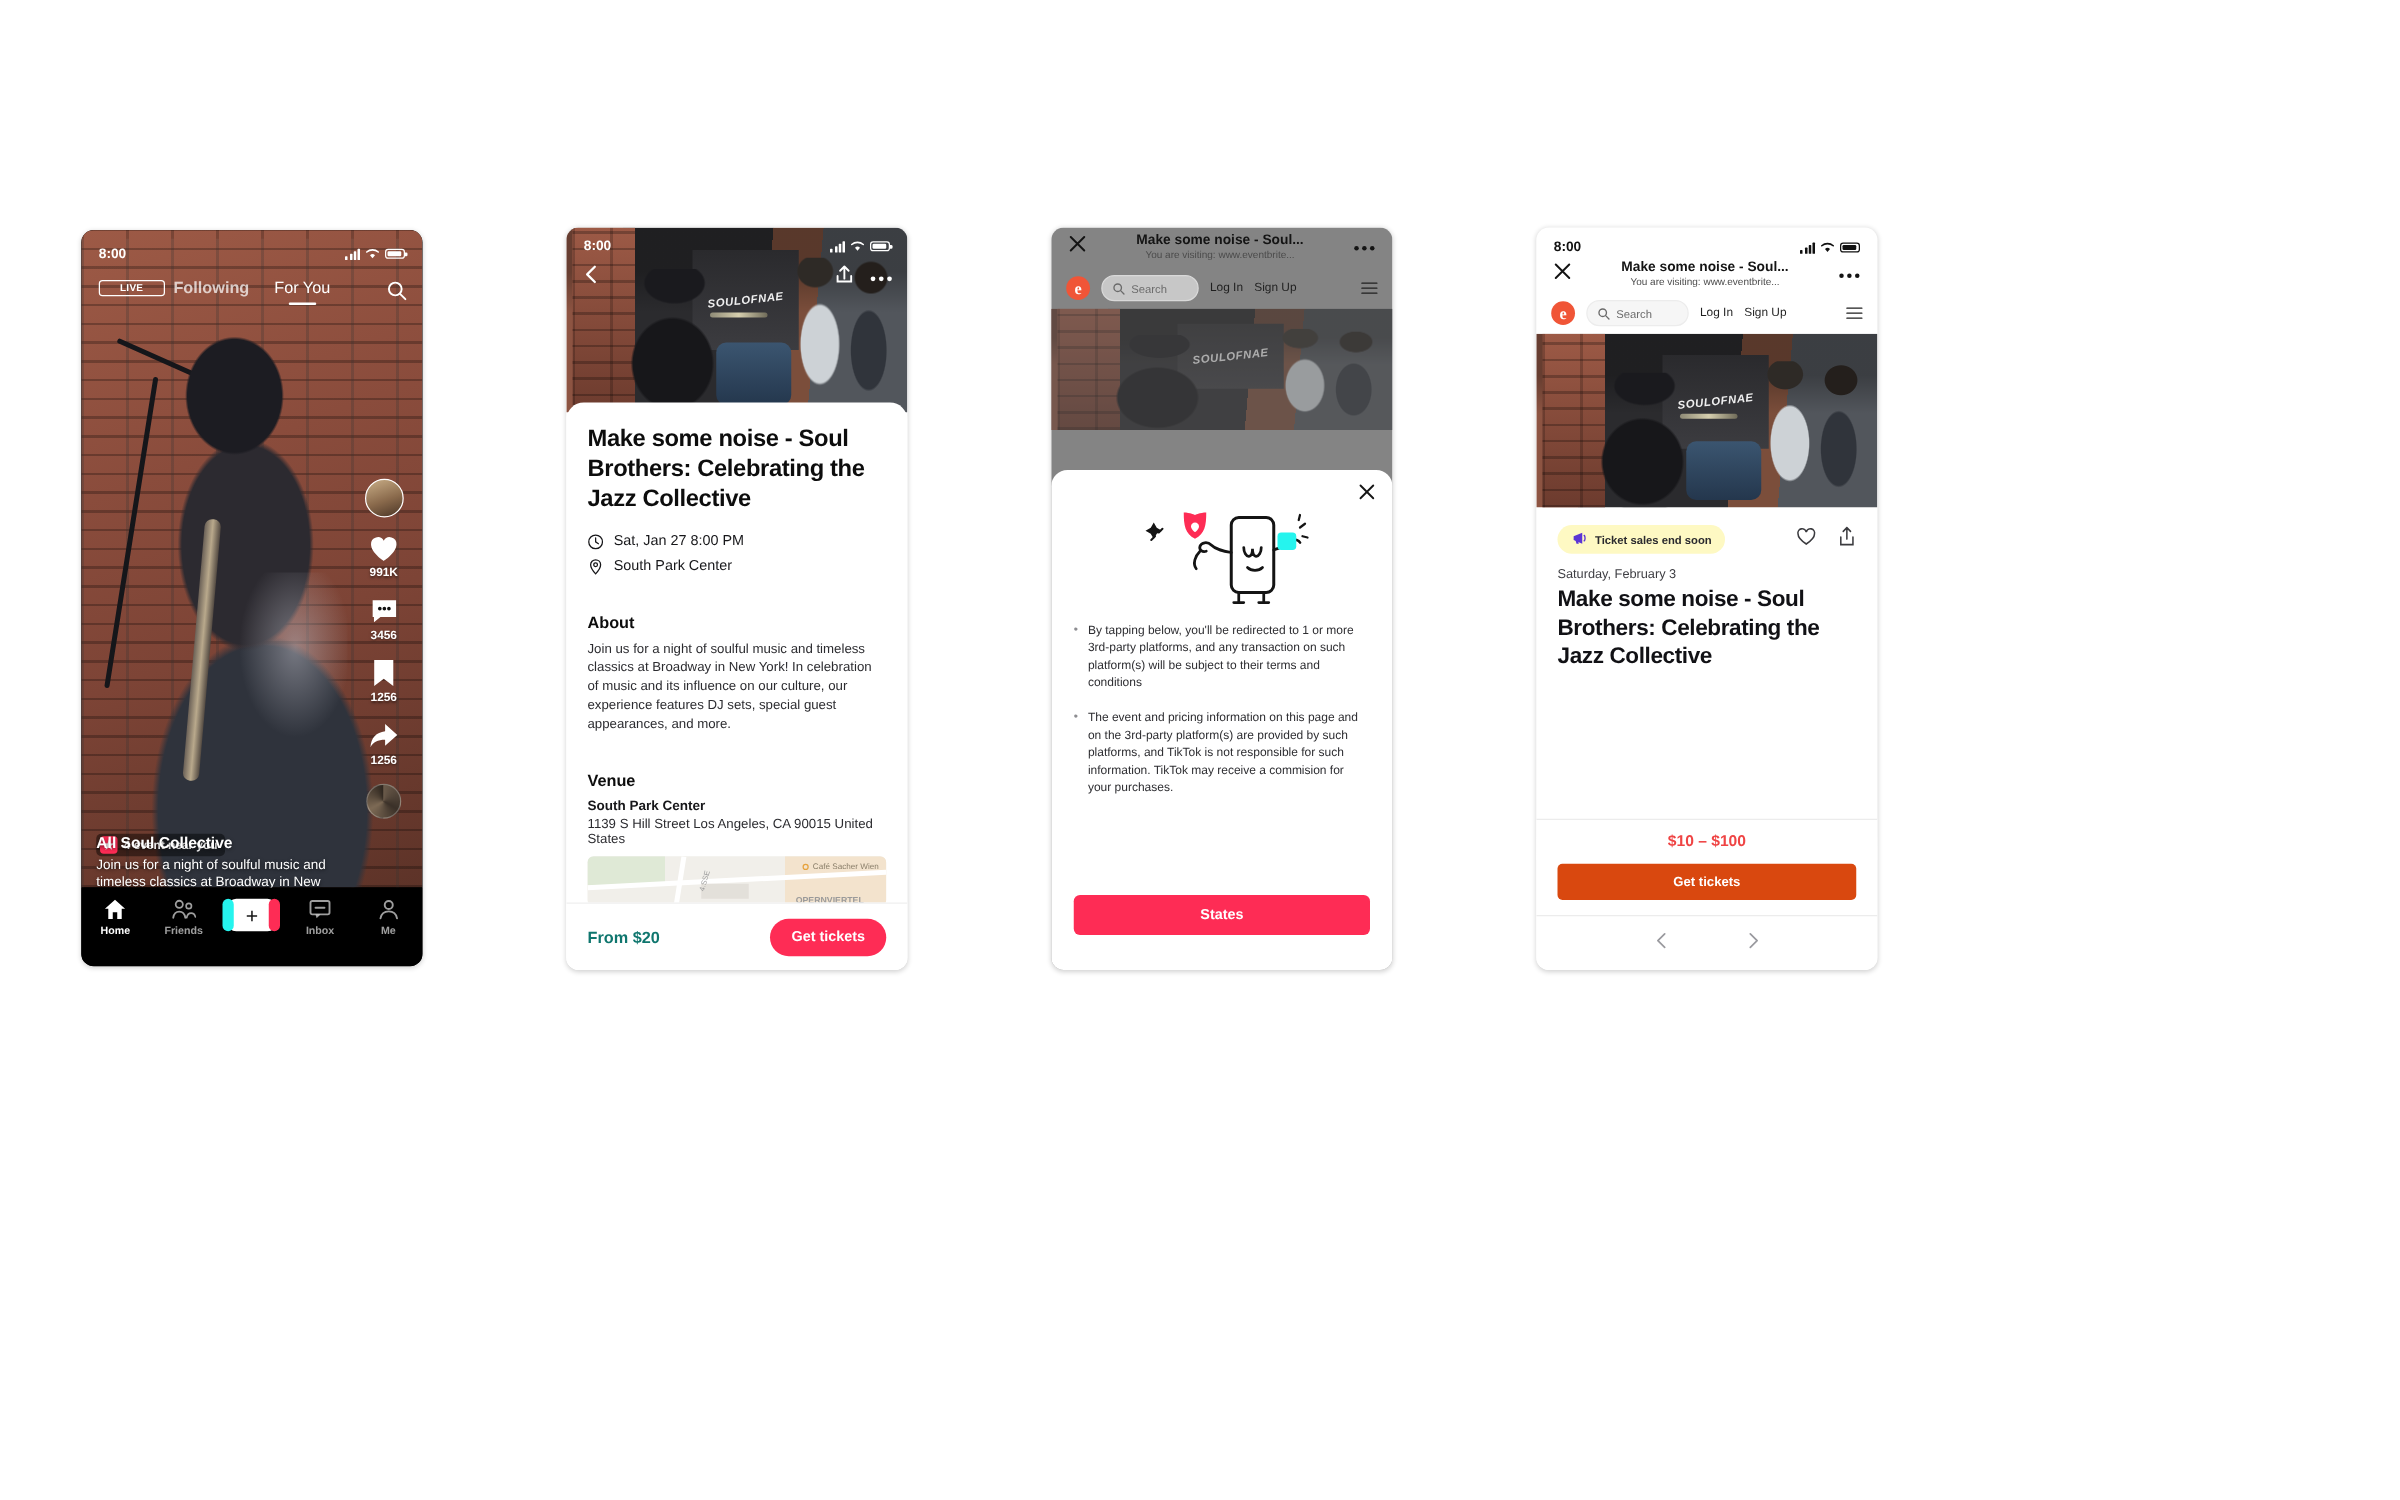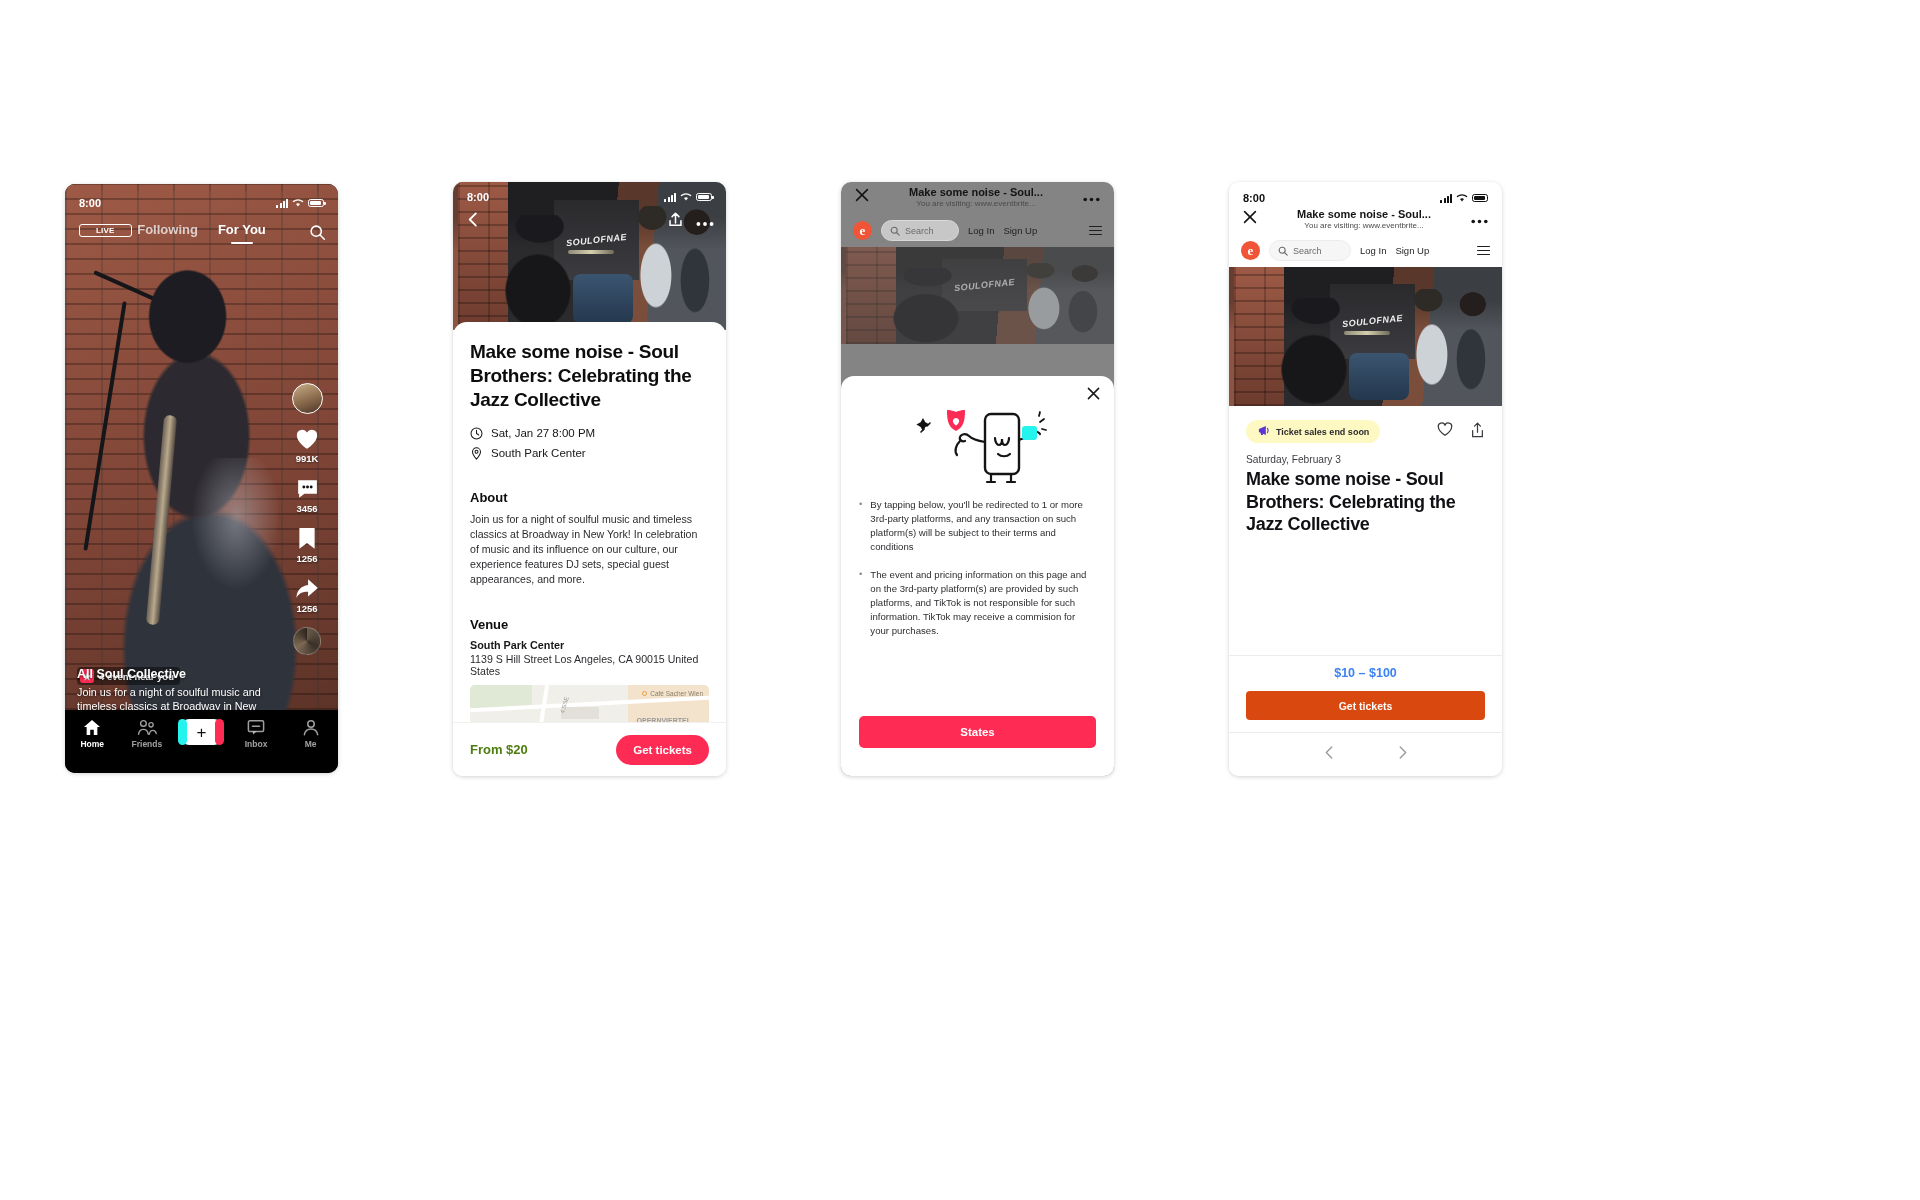--- a/index.html
+++ b/index.html
@@ -61,21 +61,21 @@
   .batt{ width:16px;height:8px;border:1.2px solid #fff;border-radius:2.5px;position:relative; }
   .batt::after{content:"";position:absolute;right:-3px;top:2px;width:1.6px;height:3px;background:#fff;border-radius:0 1px 1px 0;}
   .batt i{position:absolute;left:1px;top:1px;bottom:1px;right:2px;background:#fff;border-radius:1px;display:block;}
 
   .p1-tabs{ position:absolute; top:38px; left:0; right:0; z-index:6;
             display:flex; align-items:center; justify-content:center; gap:20px; color:#fff; }
   .p1-live{ position:absolute; left:14px; top:40px; z-index:6; color:#fff;
             font-size:8px; font-weight:800; letter-spacing:.2px;
             border:1.4px solid #fff; border-radius:3px; padding:1px 16px; }
   .p1-tab{ font-size:13px; color:rgba(255,255,255,.72); font-weight:600; position:relative; }
-  .p1-tab.active{ color:#fff; font-weight:700; }
+  .p1-tab.active{ color:#fff; font-weight:400; }
   .p1-tab.active::after{ content:""; position:absolute; left:50%; transform:translateX(-50%);
                          bottom:-7px; width:22px; height:2.5px; background:#fff; border-radius:2px; }
   .p1-search{ position:absolute; right:12px; top:40px; z-index:6; color:#fff; }
 
   .p1-rail{ position:absolute; right:8px; bottom:118px; width:46px; z-index:6;
             display:flex; flex-direction:column; align-items:center; gap:13px; }
   .p1-avatar{ width:31px; height:31px; border-radius:50%; border:1.6px solid #fff;
               background:linear-gradient(160deg,#c9ae87,#8a6a4c 55%,#4a3526);
               position:relative; }
   .p1-act{ display:flex; flex-direction:column; align-items:center; gap:2px; color:#fff; }
@@ -167,21 +167,21 @@
   .p2-map .blk{ position:absolute; left:38%; top:56%; width:16%; height:30%; background:#e3e0da; }
   .p2-map .lbl{ position:absolute; right:6px; top:5px; font-size:6.5px; color:#8a7f6a;
                 display:flex; align-items:center; gap:3px; }
   .p2-map .dot{ width:5px;height:5px;border-radius:50%;border:1.2px solid #e6a23c; }
   .p2-map .lbl2{ position:absolute; right:18px; bottom:1px; font-size:7px; color:#9a9a9a; font-weight:600; }
   .p2-map .st{ position:absolute; left:36%; top:42%; font-size:6px; color:#9b9b9b;
                transform:rotate(-74deg); }
   .p2-footer{ position:absolute; left:0; right:0; bottom:0; height:54px; background:#fff;
               display:flex; align-items:center; justify-content:space-between; padding:0 17px;
               border-top:1px solid #f0f0f0; }
-  .p2-price{ font-size:13px; font-weight:700; color:#4d7c0f; }
+  .p2-price{ font-size:13px; font-weight:700; color:#0f766e; }
   .p2-cta{ background:#fe2c55; color:#fff; font-size:11.5px; font-weight:700;
            border:none; border-radius:16px; padding:9px 17px; }
 
   
   #phone3{ left:841px; top:182px; width:273px; height:594px; background:#fff; }
   .p3-dim{ position:absolute; inset:0; background:#848484; }
   .p3-head{ position:absolute; top:0; left:0; right:0; height:30px;
             display:flex; align-items:center; justify-content:space-between; padding:0 14px; }
   .p3-headmid{ text-align:center; flex:1; }
   .p3-headtitle{ font-size:11px; font-weight:700; color:#141414; }
@@ -220,21 +220,21 @@
   .p4-card{ padding:14px 17px 0; }
   .p4-badgerow{ display:flex; align-items:center; justify-content:space-between; }
   .p4-badge{ display:flex; align-items:center; gap:6px; background:#fef9c3; border-radius:13px;
              padding:5px 11px; font-size:9px; font-weight:600; color:#2a2a2e; }
   .p4-icons{ display:flex; align-items:center; gap:17px; color:#3b3b3f; }
   .p4-date{ font-size:10.2px; color:#3d3d42; margin-top:11px; }
   .p4-title{ font-size:18px; line-height:1.26; font-weight:800; color:#111115; margin-top:3px;
              letter-spacing:-.3px; }
   .p4-bottom{ position:absolute; left:0; right:0; bottom:44px; background:#fff;
               border-top:1px solid #ececec; padding:10px 17px 12px; }
-  .p4-price{ text-align:center; font-size:12.5px; font-weight:600; color:#3b82f6; }
+  .p4-price{ text-align:center; font-size:12.5px; font-weight:600; color:#ef4444; }
   .p4-cta{ display:block; width:100%; margin-top:11px; height:29px; background:#d9480f;
            color:#fff; border:none; border-radius:4px; font-size:10.5px; font-weight:600; }
   .p4-navbar{ position:absolute; left:0; right:0; bottom:0; height:44px; background:#fff;
               border-top:1px solid #ececec; display:flex; align-items:center;
               justify-content:center; gap:58px; color:#9a9a9f; }
   .p4-fade{ position:absolute; left:0; right:0; bottom:88px; height:22px;
             background:linear-gradient(180deg, rgba(255,255,255,0), #fff); }
   .ic{ display:inline-flex; align-items:center; justify-content:center; }
 </style>
 </head>

